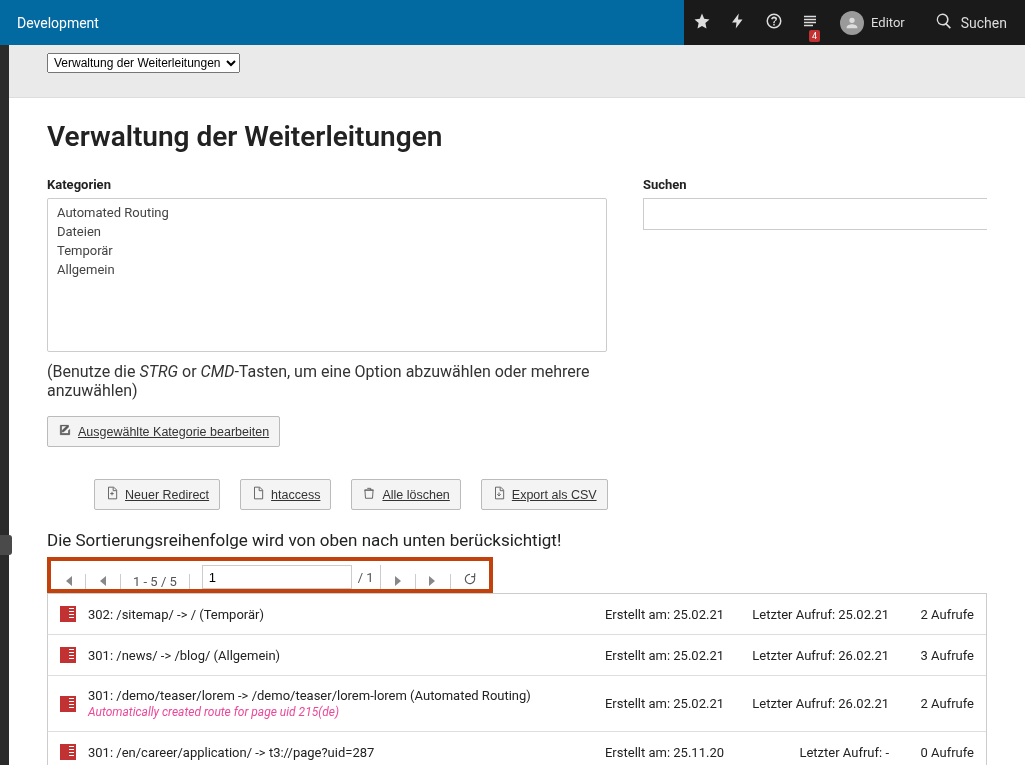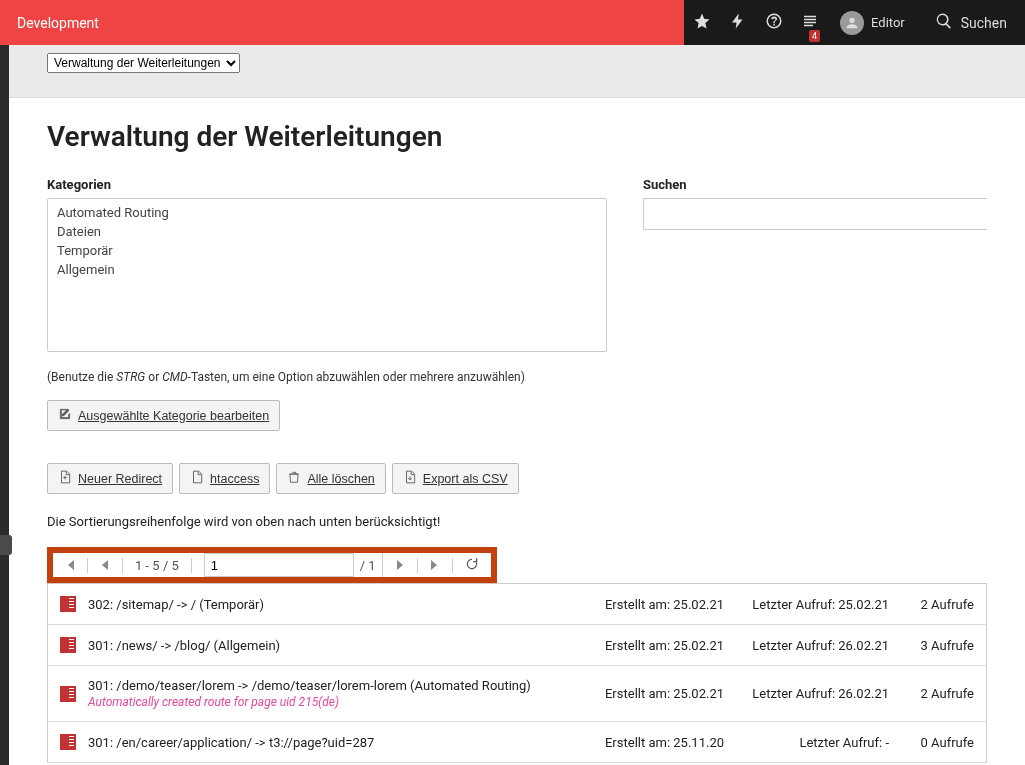--- a/index.html
+++ b/index.html
@@ -9,21 +9,21 @@
     font-size: 13px;
     color: #222;
     background: #fff;
   }
 
   
   .topbar {
     display: flex;
     align-items: stretch;
     height: 45px;
-    background: #ef4444;
+    background: #0369a1;
     color: #fff;
   }
   .topbar .left {
     flex: 0 0 auto;
     display: flex;
     align-items: center;
     padding: 0 17px;
     font-size: 14px;
     color: #fff;
   }
@@ -145,23 +145,23 @@
     font-size: 13px;
     color: #444;
     background: #fff;
     overflow:auto;
   }
   select.category-list option {
     padding: 2px 9px;
   }
 
   .hint {
-    font-size: 12px;
+    font-size: 16px;
     color: #333;
-    margin-top: 18px;
+    margin-top: 10px;
   }
   .hint em { font-style: italic; }
 
   .text-input {
     width: 100%;
     height: 32px;
     border: 1px solid #ccc;
     border-right: none;
     padding: 4px 8px;
     font-size: 13px;
@@ -175,33 +175,33 @@
     border: 1px solid #bbb;
     background: #f4f4f4;
     padding: 6px 10px;
     font-size: 12.5px;
     color: #333;
     border-radius: 2px;
     cursor: pointer;
     text-decoration: underline;
   }
   .btn svg { width: 14px; height: 14px; fill: #555; stroke:#555;}
-  .btn-row { display: flex; gap: 6px; }
+  .btn-row { display: flex; gap: 20px; margin-left: 47px; }
 
   .mt16 { margin-top: 16px; }
   .mt32 { margin-top: 32px; }
 
-  .sort-note { font-size: 13px; margin-top: 20px; }
+  .sort-note { font-size: 17px; margin-top: 20px; }
 
   
   .pager {
     display: flex;
-    align-items: center;
-    border: 6px solid #c2410c;
-    margin-top: 18px;
+    align-items: flex-end;
+    border: 4px solid #c2410c;
+    margin-top: 7px;
     height: 36px;
     width: fit-content;
   }
   .pager .cell {
     display: flex;
     align-items: center;
     justify-content: center;
     padding: 0 12px;
     border-right: 1px solid #ccc;
     color: #555;

